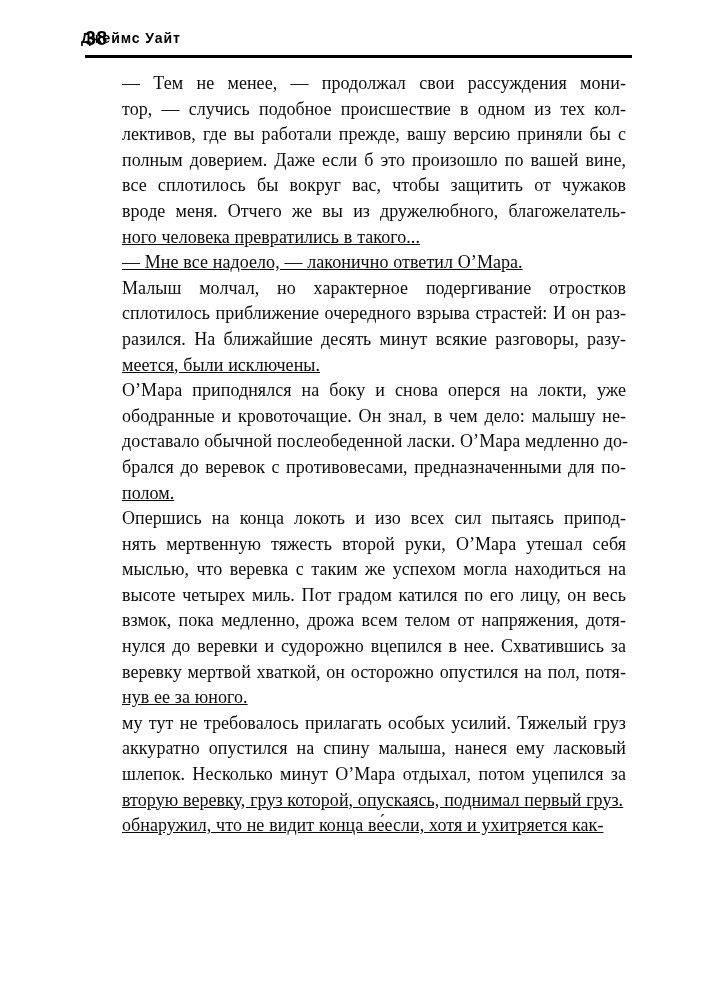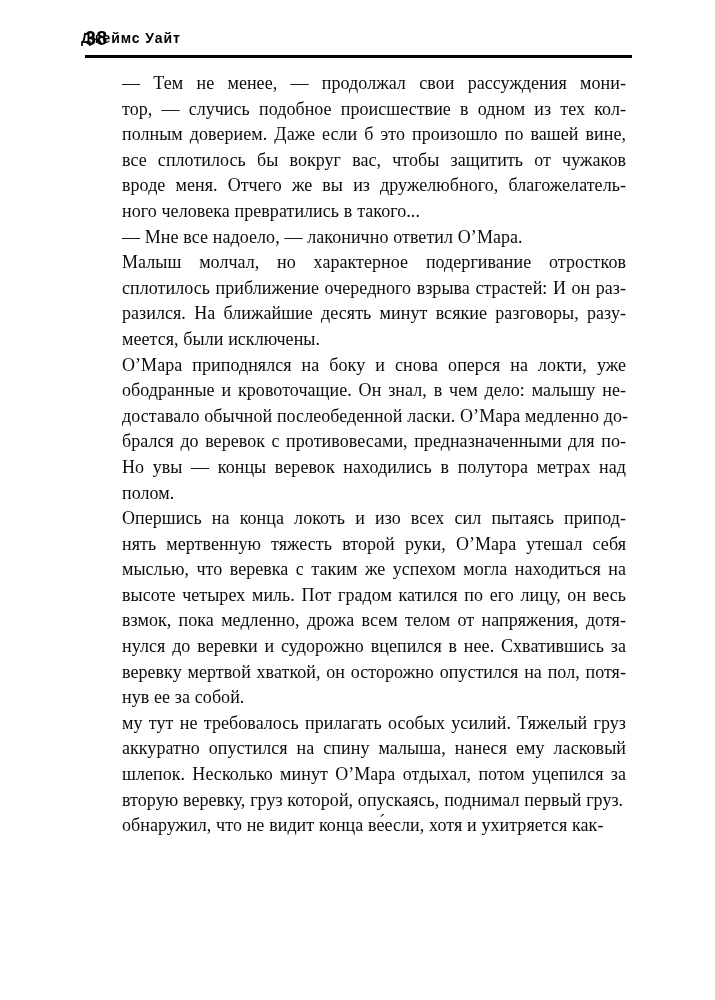--- a/index.html
+++ b/index.html
@@ -95,20 +95,21 @@
   
   .para .line.j {
     text-align: justify;
     text-align-last: justify;
     white-space: pre;
   }
   .para .line.last {
     text-align: right;
     text-align-last: left;
     white-space: pre;
+    text-decoration: underline;
   }
   .para .line.first {
     text-indent: 30px;
   }
 </style>
 </head>
 <body>
 
 <div id="page">
 
@@ -116,51 +117,51 @@
     <span class="folio">38</span>
     <span class="book-author">Джеймс Уайт</span>
   </div>
 
   <div class="head-rule"></div>
 
   <div class="text-block">
     <p class="para">
         <span class="line j first">— Тем не менее, — продолжал свои рассуждения мони-</span>
         <span class="line j">тор, — случись подобное происшествие в одном из тех кол-</span>
+        <span class="line j">лективов, где вы работали прежде, вашу версию приняли бы с</span>
         <span class="line j">полным доверием. Даже если б это произошло по вашей вине,</span>
         <span class="line j">все сплотилось бы вокруг вас, чтобы защитить от чужаков</span>
         <span class="line j">вроде меня. Отчего же вы из дружелюбного, благожелатель-</span>
         <span class="line last">ного человека превратились в такого...</span>
       </p>
     <p class="para">
         <span class="line last first">— Мне все надоело, — лаконично ответил О’Мара.</span>
       </p>
     <p class="para">
         <span class="line j first">Малыш молчал, но характерное подергивание отростков</span>
         <span class="line j">сплотилось приближение очередного взрыва страстей: И он раз-</span>
         <span class="line j">разился. На ближайшие десять минут всякие разговоры, разу-</span>
         <span class="line last">меется, были исключены.</span>
       </p>
     <p class="para">
         <span class="line j first">О’Мара приподнялся на боку и снова оперся на локти, уже</span>
         <span class="line j">ободранные и кровоточащие. Он знал, в чем дело: малышу не-</span>
         <span class="line j">доставало обычной послеобеденной ласки. О’Мара медленно до-</span>
         <span class="line j">брался до веревок с противовесами, предназначенными для по-</span>
-        <span class="line j">Но увы — концы веревок находились в полутора метрах над</span>
         <span class="line last">полом.</span>
       </p>
     <p class="para">
         <span class="line j first">Опершись на конца локоть и изо всех сил пытаясь припод-</span>
         <span class="line j">нять мертвенную тяжесть второй руки, О’Мара утешал себя</span>
         <span class="line j">мыслью, что веревка с таким же успехом могла находиться на</span>
         <span class="line j">высоте четырех миль. Пот градом катился по его лицу, он весь</span>
         <span class="line j">взмок, пока медленно, дрожа всем телом от напряжения, дотя-</span>
         <span class="line j">нулся до веревки и судорожно вцепился в нее. Схватившись за</span>
         <span class="line j">веревку мертвой хваткой, он осторожно опустился на пол, потя-</span>
-        <span class="line last">нув ее за собой.</span>
+        <span class="line last">нув ее за юного.</span>
       </p>
     <p class="para">
         <span class="line j">му тут не требовалось прилагать особых усилий. Тяжелый груз</span>
         <span class="line j">аккуратно опустился на спину малыша, нанеся ему ласковый</span>
         <span class="line j">шлепок. Несколько минут О’Мара отдыхал, потом уцепился за</span>
         <span class="line last">вторую веревку, груз которой, опускаясь, поднимал первый груз.</span>
       </p>
     <p class="para tail">
         <span class="line last">обнаружил, что не видит конца ве́если, хотя и ухитряется как-</span>
       </p>

